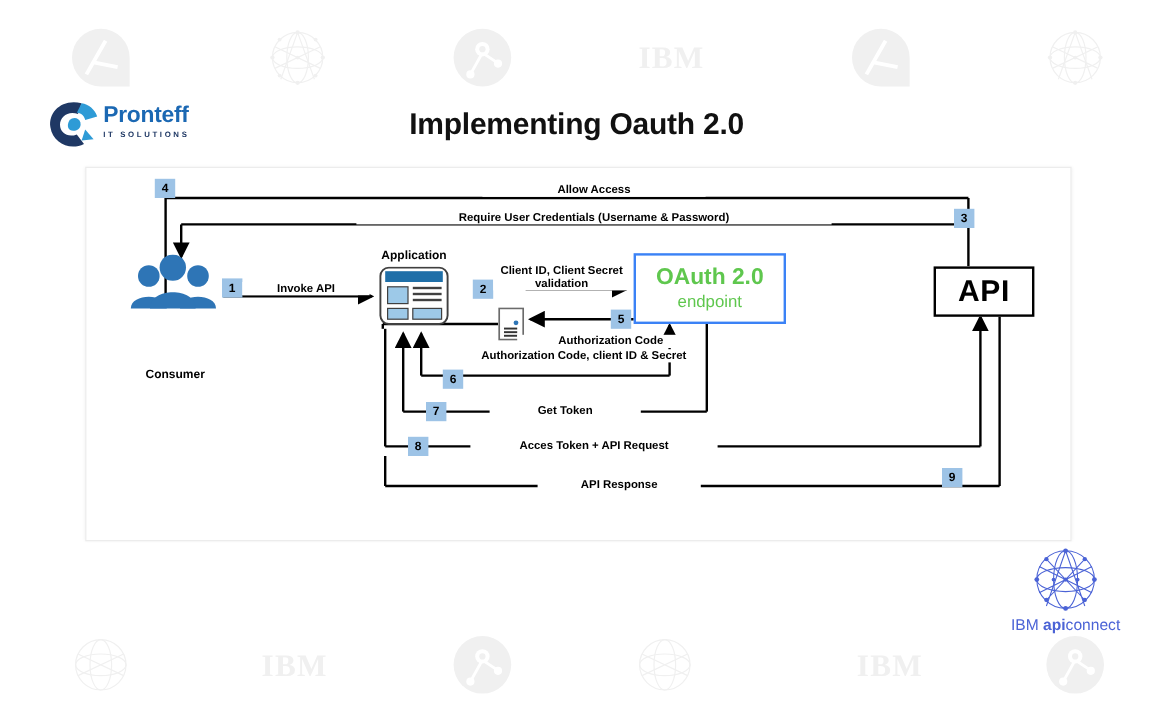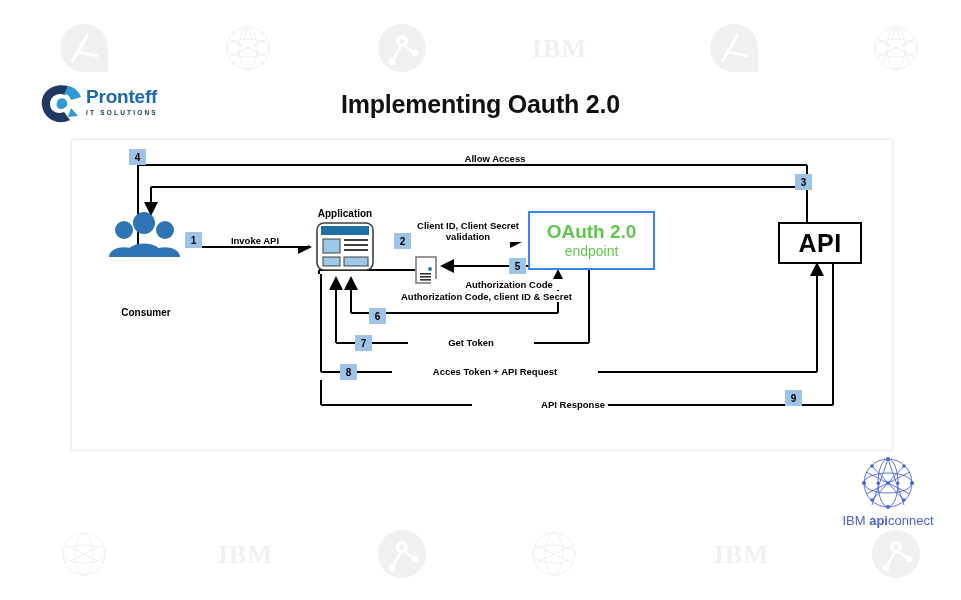--- a/index.html
+++ b/index.html
@@ -282,41 +282,42 @@
     <div class="t1">OAuth 2.0</div>
     <div class="t2">endpoint</div>
   </div>
 
   <div id="apibox">API</div>
 
   <div class="badge" style="left:57px;top:9px;">4</div>
   <div class="lbl" style="left:330px;top:13px;width:180px;">Allow Access</div>
 
   <div class="badge" style="left:723px;top:34px;">3</div>
+  <div class="lbl" style="left:225px;top:36px;width:390px;">Require User Credentials (Username &amp; Password)</div>
 
   <div class="badge" style="left:113px;top:92px;">1</div>
   <div class="lbl" style="left:130px;top:95px;width:100px;">Invoke API</div>
 
   <div class="badge" style="left:322px;top:93px;">2</div>
   <div class="lbl" style="left:339px;top:80px;width:108px;">Client ID, Client Secret validation</div>
 
   <div class="badge" style="left:437px;top:118px;">5</div>
   <div class="lbl" style="left:359px;top:139px;width:150px;">Authorization Code</div>
 
   <div class="badge" style="left:297px;top:168px;">6</div>
   <div class="lbl" style="left:314px;top:151px;width:195px;">Authorization Code, client ID &amp; Secret</div>
 
   <div class="badge" style="left:283px;top:195px;">7</div>
   <div class="lbl" style="left:336px;top:197px;width:120px;">Get Token</div>
 
   <div class="badge" style="left:268px;top:224px;">8</div>
   <div class="lbl" style="left:320px;top:226px;width:200px;">Acces Token + API Request</div>
 
   <div class="badge" style="left:713px;top:250px;">9</div>
-  <div class="lbl" style="left:400px;top:259px;width:130px;text-align:right;">API Response</div>
+  <div class="lbl" style="left:376px;top:259px;width:130px;">API Response</div>
 
 </div>
 
 <div id="apiconnect">
   <svg width="120" height="58" viewBox="0 0 120 58">
     <g transform="translate(34,2)" stroke="#4b63d6" stroke-width="0.9" fill="none">
       <circle cx="26" cy="26" r="24"></circle>
       <ellipse cx="26" cy="26" rx="10" ry="24"></ellipse>
       <ellipse cx="26" cy="26" rx="24" ry="10"></ellipse>
       <path d="M4 15 L48 37 M4 37 L48 15 M26 2 L10 48 M26 2 L42 48 M10 9 L42 43 M42 9 L10 43"></path>

